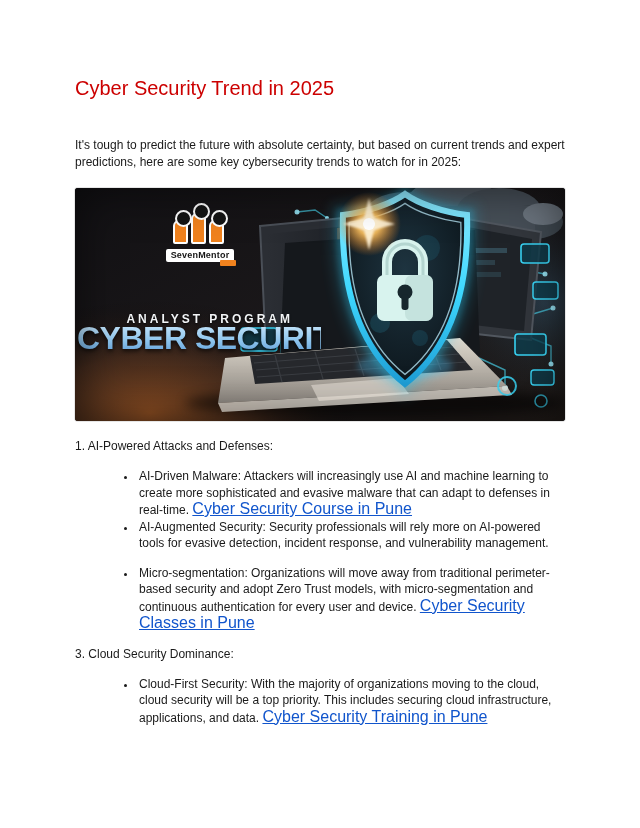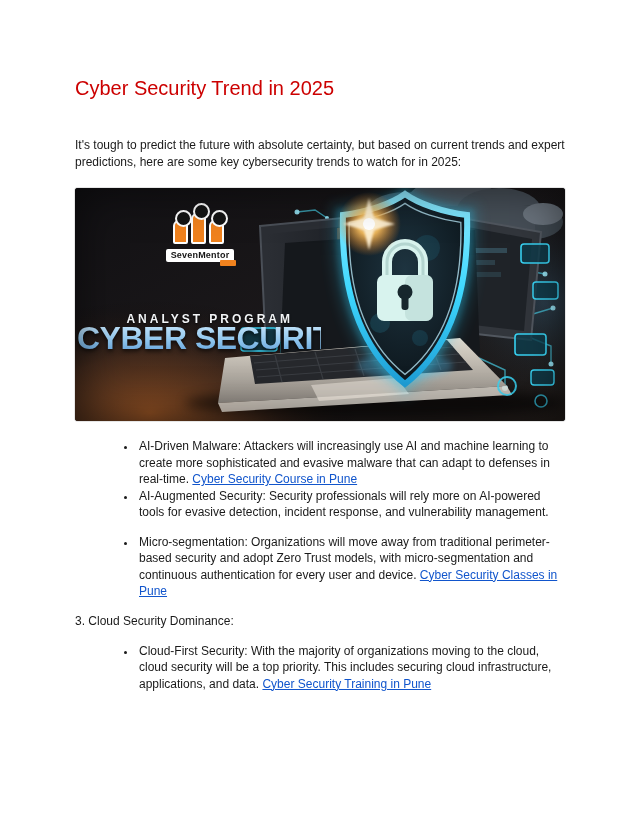--- a/index.html
+++ b/index.html
@@ -85,21 +85,21 @@
     font-size: 12px; line-height: 16px; margin: 0 0 14px 0; color: #1a1a1a;
   }
   ul.bullets {
     margin: 0 0 13px 0; padding: 0 0 0 62px; list-style: disc outside;
   }
   ul.bullets li {
     font-size: 12px; line-height: 16.5px; color: #1a1a1a; padding-left: 2px;
   }
   ul.bullets li::marker { color: #1a1a1a; font-size: 11px; }
   .doc-link {
-    color: #1155cc; font-size: 12px; text-decoration: underline;
+    color: #1155cc; font-size: 16px; text-decoration: underline;
     cursor: pointer;
   }
 </style>
 </head>
 <body>
 
 <div class="page">
 
   <h1 class="doc-title">Cyber Security Trend in 2025</h1>
 
@@ -275,20 +275,21 @@
           <span class="fig fig-r"></span>
       </div>
       <span class="logo-plate">SevenMentor</span>
     </div>
 
     <div class="banner-title">CYBER SECURITY</div>
     <div class="banner-subtitle">ANALYST PROGRAM</div>
   </figure>
 
   <div class="section">
+    <p class="sec-heading">1. AI-Powered Attacks and Defenses:</p>
     <ul class="bullets">
       <li>
         <span>AI-Driven Malware: Attackers will increasingly use AI and machine learning to create more sophisticated and evasive malware that can adapt to defenses in real-time.</span>
         <a class="doc-link" href="#">Cyber Security Course in Pune</a>
       </li>
       <li>
         <span>AI-Augmented Security: Security professionals will rely more on AI-powered tools for evasive detection, incident response, and vulnerability management.</span>
       </li>
     </ul>
   </div>

